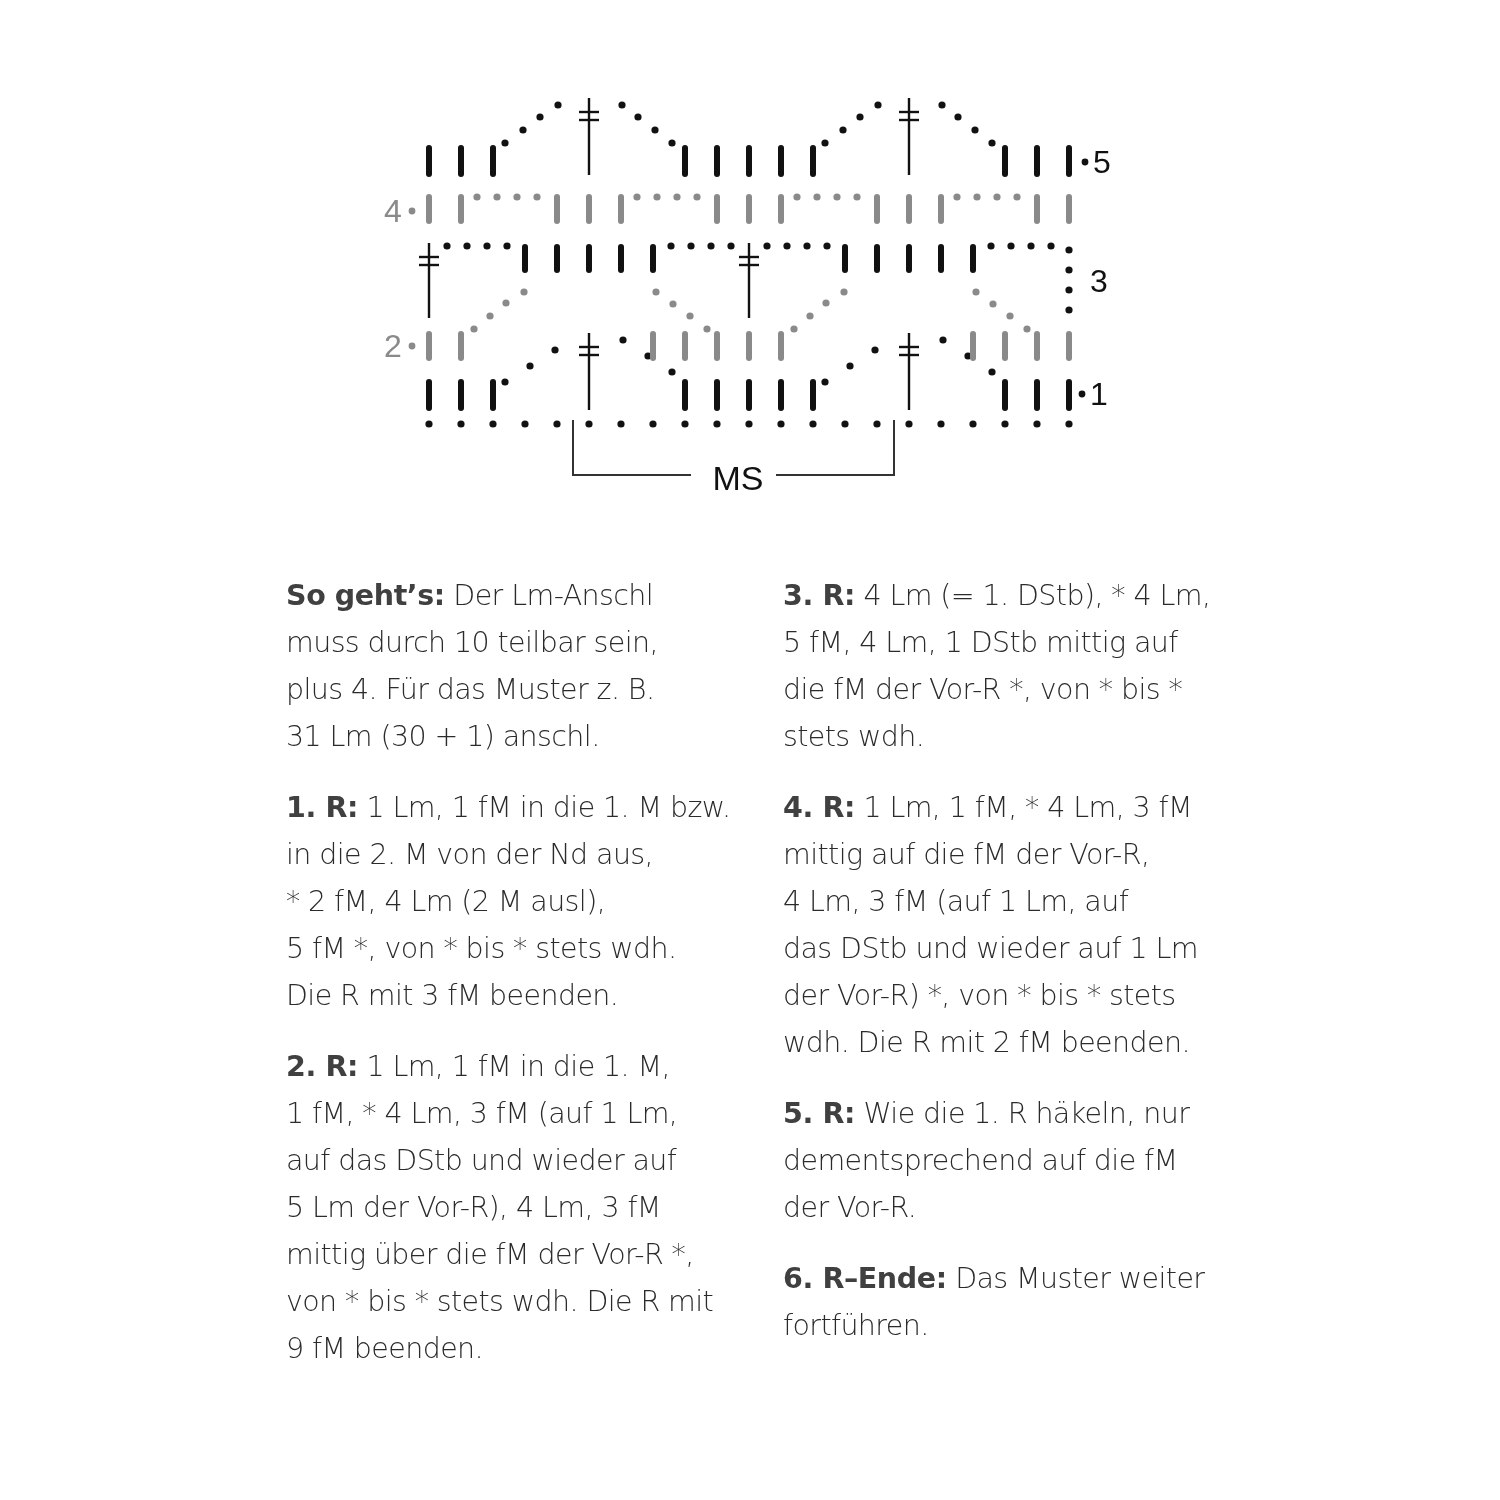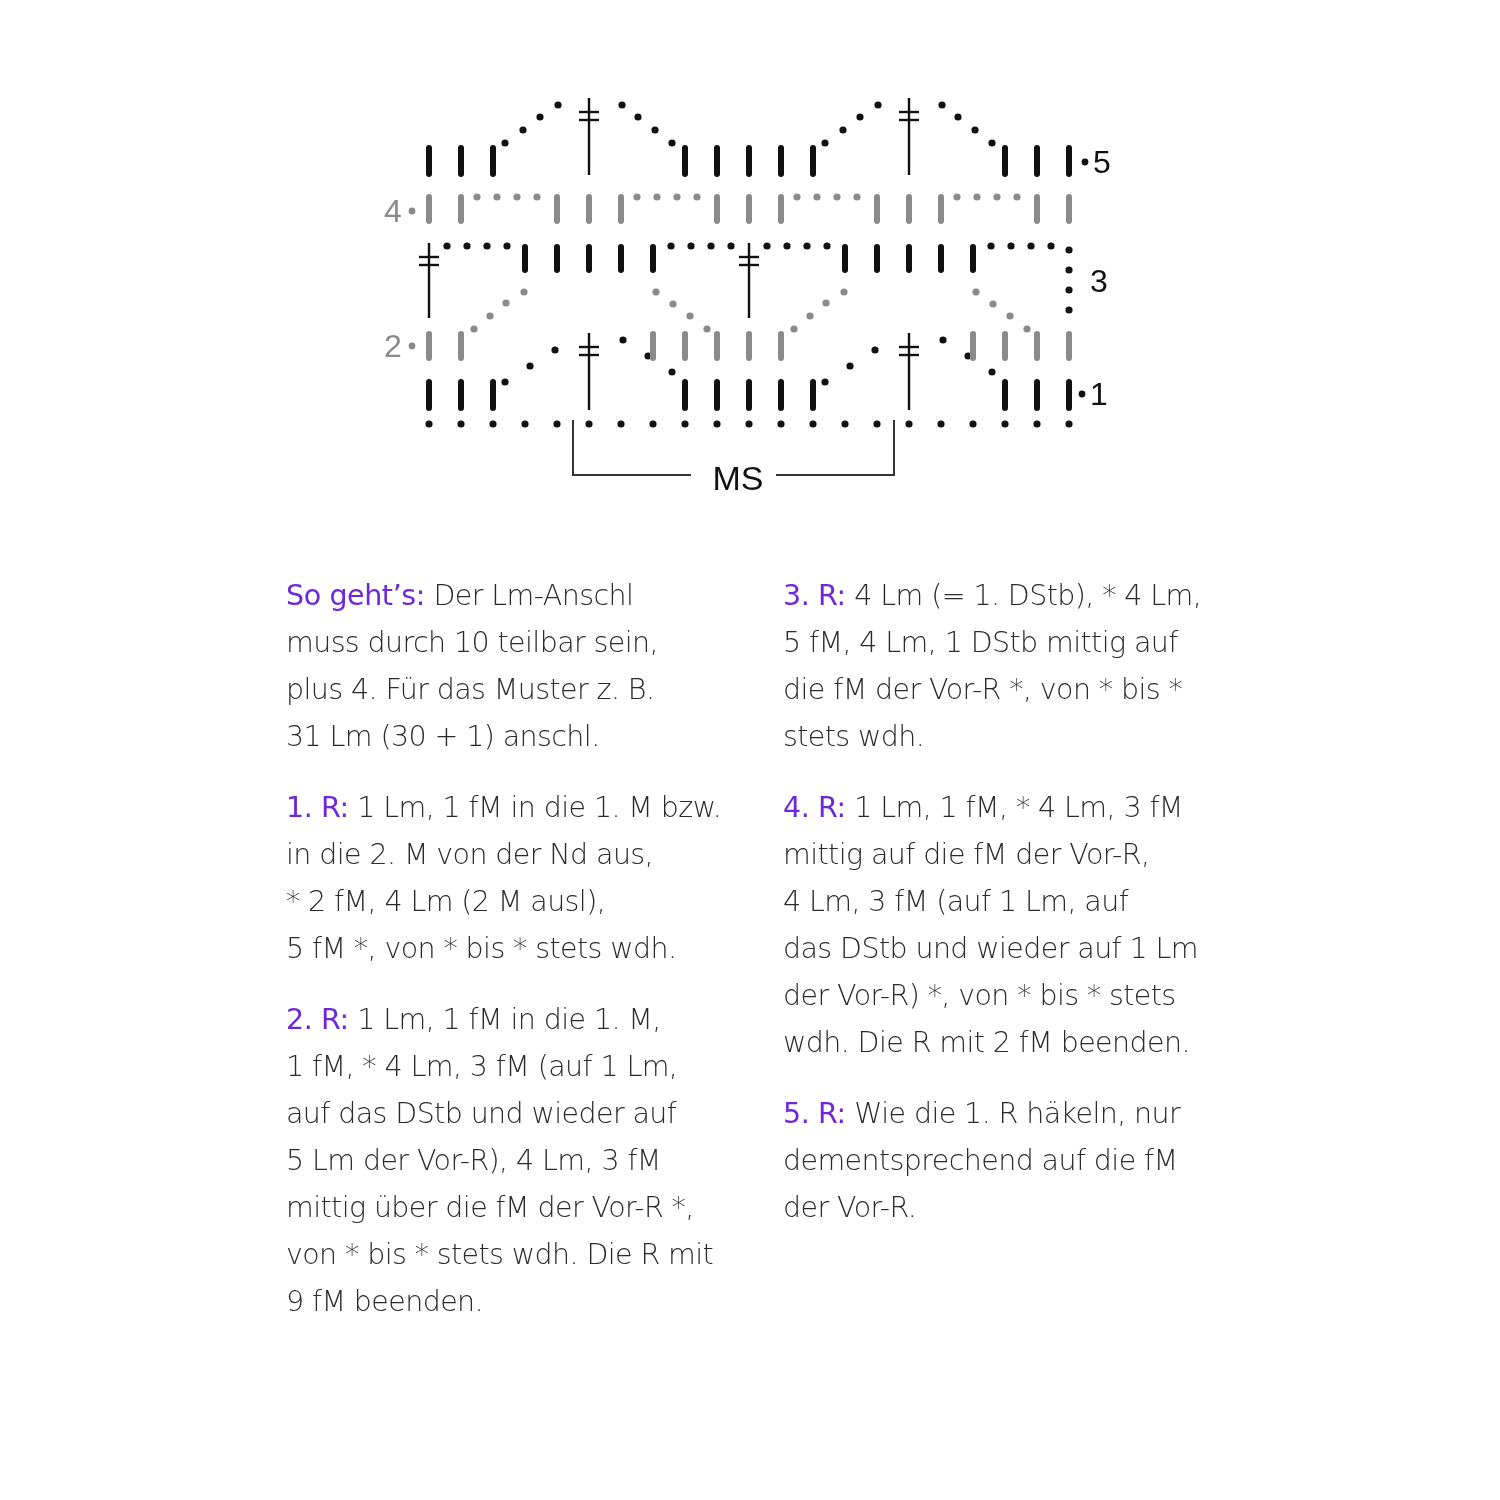--- a/index.html
+++ b/index.html
@@ -2,21 +2,21 @@
 <html><head>
 <meta charset="utf-8">
 <style>
   html, body { margin: 0; padding: 0; background: #ffffff; }
   body { width: 1500px; height: 1500px; position: relative; overflow: hidden; font-family: "DejaVu Sans", sans-serif; color: #2a2a2a; }
   #chart { position: absolute; left: 0; top: 0; width: 1500px; height: 520px; }
   .col { position: absolute; top: 572px; width: 460px; }
   #col-left { left: 286px; }
   #col-right { left: 783px; }
   .block { font-size: 28.5px; line-height: 47px; letter-spacing: -0.6px; margin: 0 0 24px 0; color: #2b2b2b; font-weight: 300; }
-  .block .lbl { color: #6d28d9; font-weight: normal; letter-spacing: -0.4px; }
+  .block .lbl { color: #404040; font-weight: bold; letter-spacing: -0.4px; }
   .line { display: block; white-space: nowrap; }
   .chart-text { font-family: "Liberation Sans", sans-serif; }
 </style>
 </head>
 <body>
 
 <svg id="chart" xmlns="http://www.w3.org/2000/svg" width="1500" height="520" viewBox="0 0 1500 520">
   <g id="g-foundation">
       <circle cx="429" cy="424" r="3.6" fill="#111111"></circle>
       <circle cx="461" cy="424" r="3.6" fill="#111111"></circle>
@@ -241,20 +241,21 @@
       <span class="line"><span class="lbl">So geht’s:</span> <span>Der Lm-Anschl</span></span>
       <span class="line"><span>muss durch 10 teilbar sein,</span></span>
       <span class="line"><span>plus 4. Für das Muster z. B.</span></span>
       <span class="line"><span>31 Lm (30 + 1) anschl.</span></span>
     </div>
     <div class="block">
       <span class="line"><span class="lbl">1. R:</span> <span>1 Lm, 1 fM in die 1. M bzw.</span></span>
       <span class="line"><span>in die 2. M von der Nd aus,</span></span>
       <span class="line"><span>* 2 fM, 4 Lm (2 M ausl),</span></span>
       <span class="line"><span>5 fM *, von * bis * stets wdh.</span></span>
+      <span class="line"><span>Die R mit 3 fM beenden.</span></span>
     </div>
     <div class="block">
       <span class="line"><span class="lbl">2. R:</span> <span>1 Lm, 1 fM in die 1. M,</span></span>
       <span class="line"><span>1 fM, * 4 Lm, 3 fM (auf 1 Lm,</span></span>
       <span class="line"><span>auf das DStb und wieder auf</span></span>
       <span class="line"><span>5 Lm der Vor-R), 4 Lm, 3 fM</span></span>
       <span class="line"><span>mittig über die fM der Vor-R *,</span></span>
       <span class="line"><span>von * bis * stets wdh. Die R mit</span></span>
       <span class="line"><span>9 fM beenden.</span></span>
     </div>
@@ -272,13 +273,17 @@
       <span class="line"><span>4 Lm, 3 fM (auf 1 Lm, auf</span></span>
       <span class="line"><span>das DStb und wieder auf 1 Lm</span></span>
       <span class="line"><span>der Vor-R) *, von * bis * stets</span></span>
       <span class="line"><span>wdh. Die R mit 2 fM beenden.</span></span>
     </div>
     <div class="block">
       <span class="line"><span class="lbl">5. R:</span> <span>Wie die 1. R häkeln, nur</span></span>
       <span class="line"><span>dementsprechend auf die fM</span></span>
       <span class="line"><span>der Vor-R.</span></span>
     </div>
+    <div class="block">
+      <span class="line"><span class="lbl">6. R–Ende:</span> <span>Das Muster weiter</span></span>
+      <span class="line"><span>fortführen.</span></span>
+    </div>
   </div>
 
 </body></html>

